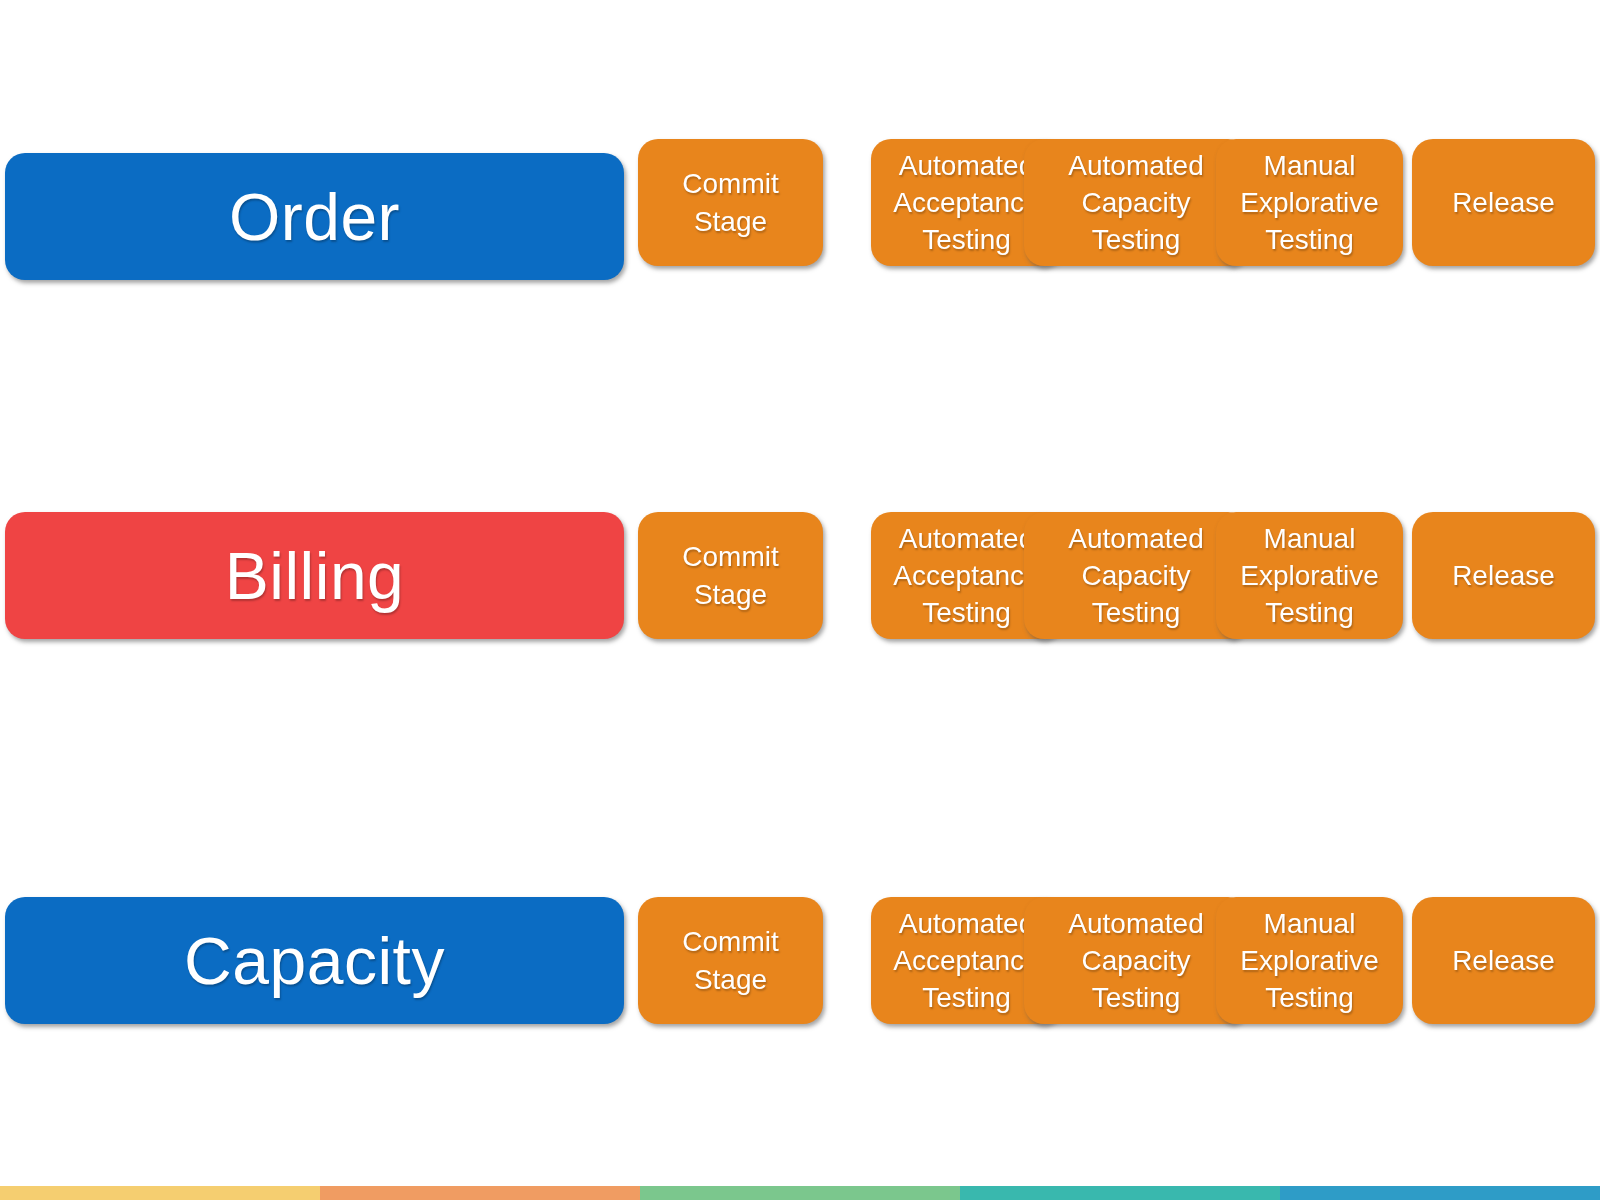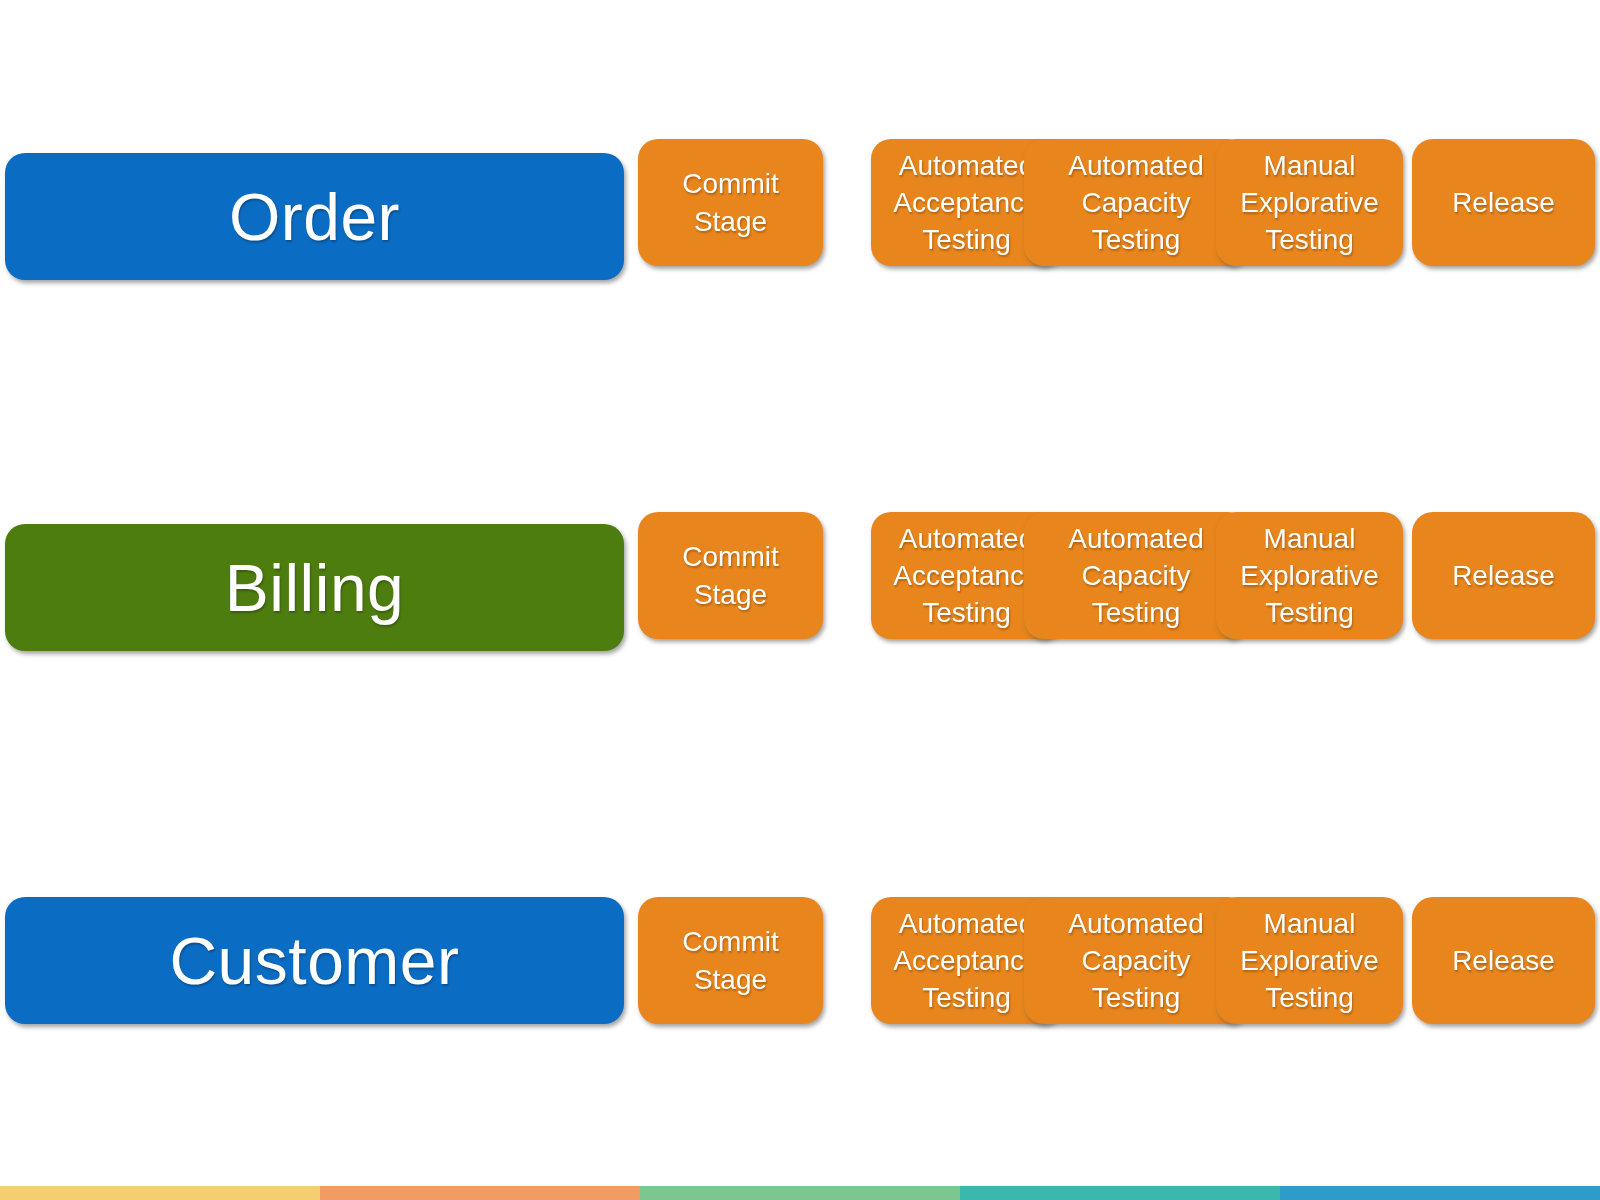--- a/index.html
+++ b/index.html
@@ -78,30 +78,30 @@
   <div class="row r0">
     <div class="box service" style="background-color: rgb(11, 108, 195); margin-top: 14px;">Order</div>
     <div class="box stage st0" style="background-color: rgb(232, 133, 28);">Commit Stage</div>
     <div class="box stage st1" style="background-color: rgb(232, 133, 28);">Automated Acceptance Testing</div>
     <div class="box stage st2" style="background-color: rgb(232, 133, 28);">Automated Capacity Testing</div>
     <div class="box stage st3" style="background-color: rgb(232, 133, 28);">Manual Explorative Testing</div>
     <div class="box stage st4" style="background-color: rgb(232, 133, 28);">Release</div>
   </div>
 
   <div class="row r1">
-    <div class="box service" style="background-color: #4d7c0f; margin-top: 12px;">Billing</div>
+    <div class="box service" style="background-color: #ef4444;">Billing</div>
     <div class="box stage st0" style="background-color: rgb(232, 133, 28);">Commit Stage</div>
     <div class="box stage st1" style="background-color: rgb(232, 133, 28);">Automated Acceptance Testing</div>
     <div class="box stage st2" style="background-color: rgb(232, 133, 28);">Automated Capacity Testing</div>
     <div class="box stage st3" style="background-color: rgb(232, 133, 28);">Manual Explorative Testing</div>
     <div class="box stage st4" style="background-color: rgb(232, 133, 28);">Release</div>
   </div>
 
   <div class="row r2">
-    <div class="box service" style="background-color: rgb(11, 108, 195);">Customer</div>
+    <div class="box service" style="background-color: rgb(11, 108, 195);">Capacity</div>
     <div class="box stage st0" style="background-color: rgb(232, 133, 28);">Commit Stage</div>
     <div class="box stage st1" style="background-color: rgb(232, 133, 28);">Automated Acceptance Testing</div>
     <div class="box stage st2" style="background-color: rgb(232, 133, 28);">Automated Capacity Testing</div>
     <div class="box stage st3" style="background-color: rgb(232, 133, 28);">Manual Explorative Testing</div>
     <div class="box stage st4" style="background-color: rgb(232, 133, 28);">Release</div>
   </div>
 
   <div class="footer">
     <div class="footer-seg" style="background-color: rgb(245, 206, 112);"></div>
     <div class="footer-seg" style="background-color: rgb(240, 156, 98);"></div>

